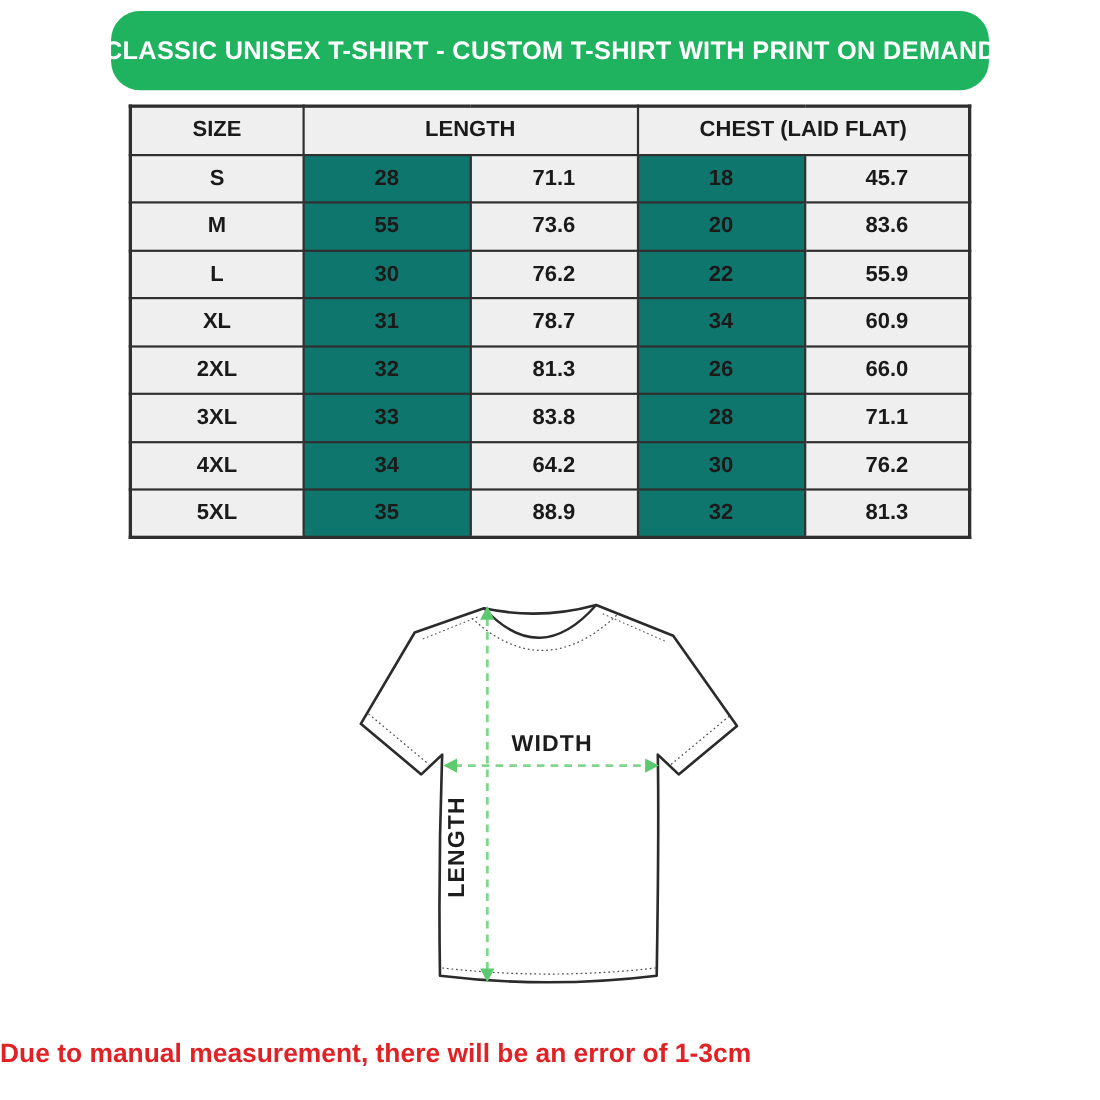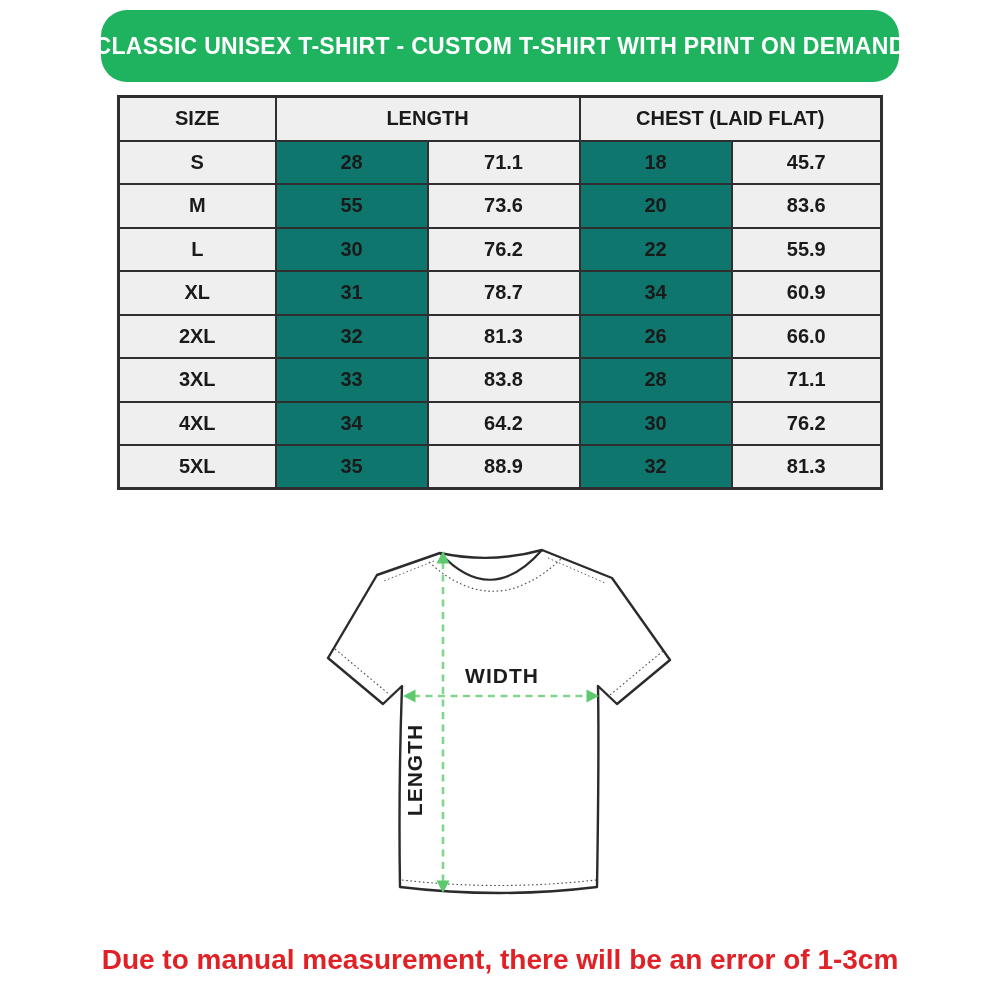--- a/index.html
+++ b/index.html
@@ -52,23 +52,23 @@
   td.gray { background: #efefef; }
   td.white { background: #0f766e; }
 
   
   .shirt-wrap { width: 400px; margin: 40px auto 0; text-decoration: underline; }
   .shirt-wrap svg { display: block; }
 
   
   .footnote {
     margin-top: 14px;
-    text-align: center;
+    text-align: left;
     font-weight: bold;
-    font-size: 28px;
+    font-size: 24px;
     color: #E02227;
   }
 </style>
 </head>
 <body>
 
 <div class="page">
 
   <div class="banner">CLASSIC UNISEX T-SHIRT - CUSTOM T-SHIRT WITH PRINT ON DEMAND</div>
 

